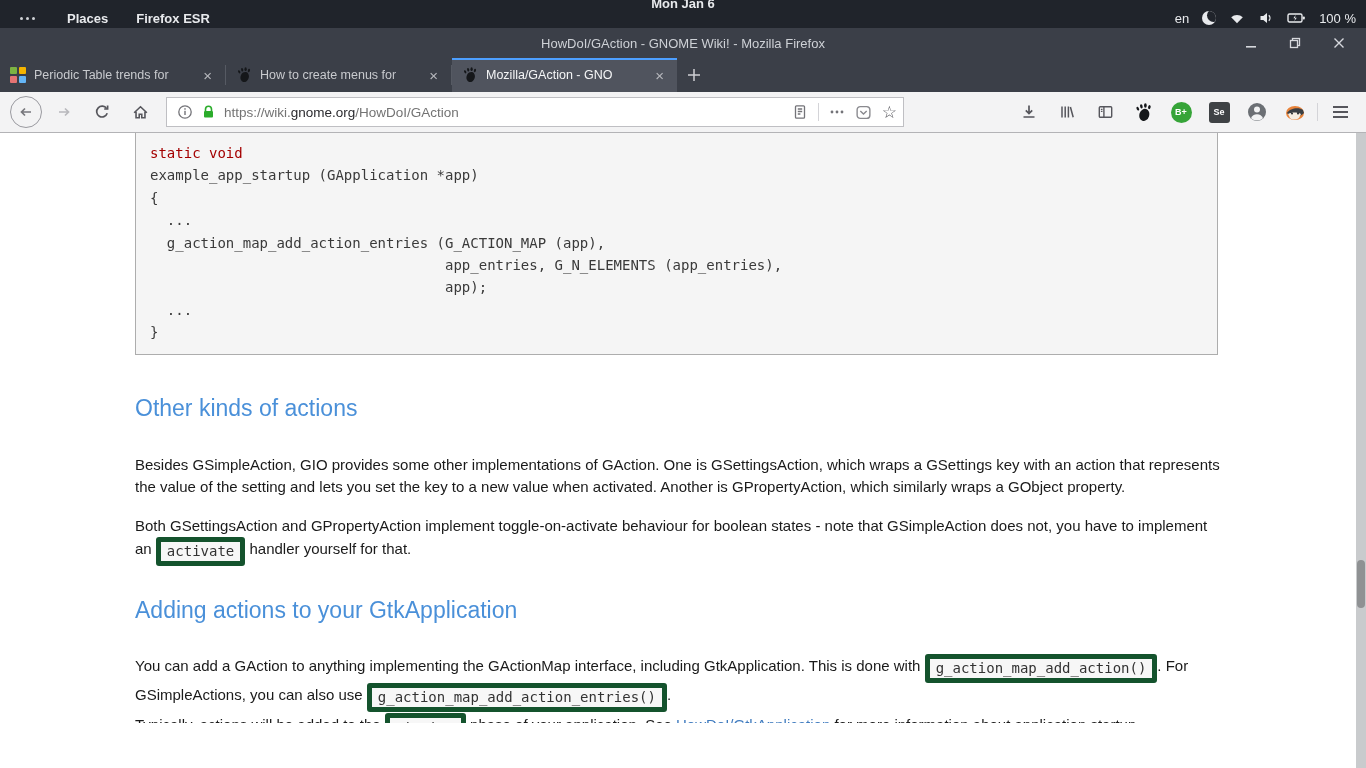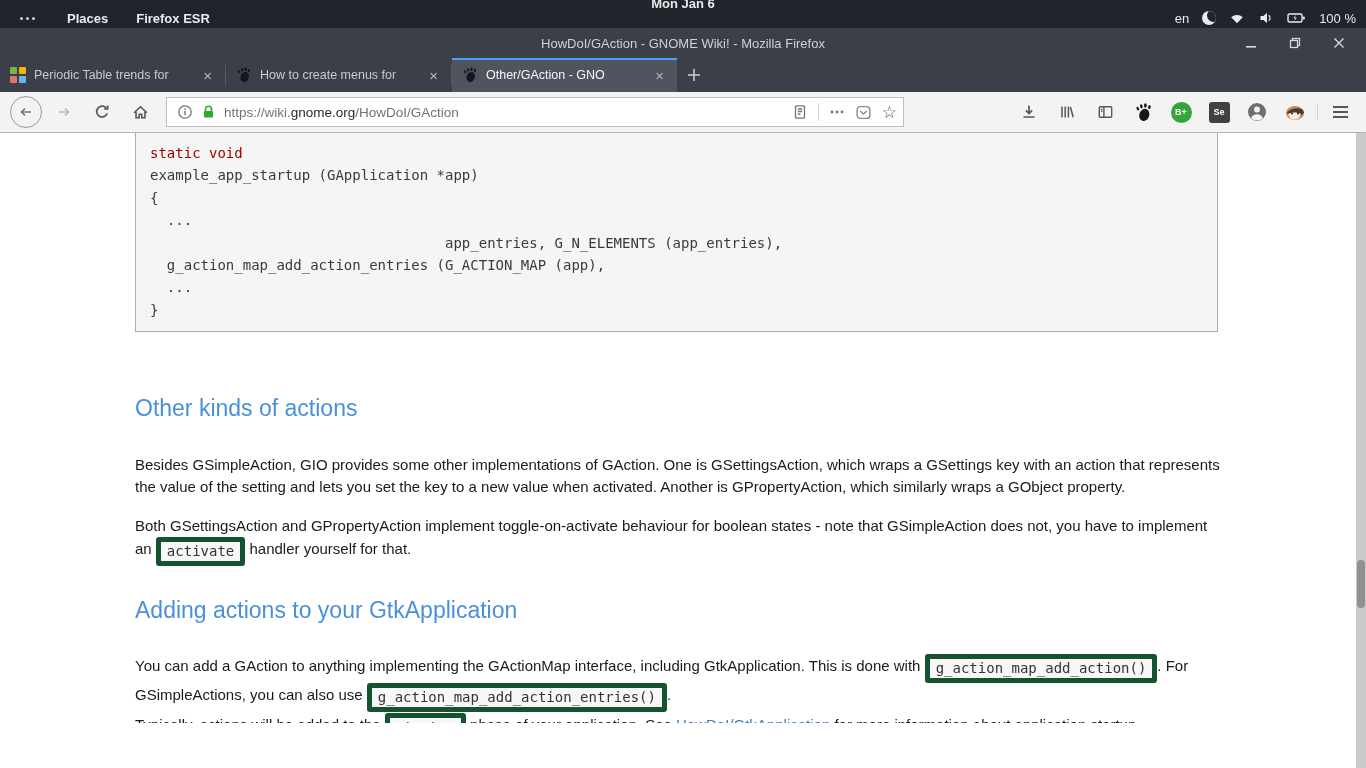--- a/index.html
+++ b/index.html
@@ -190,21 +190,21 @@
   </div>
   <span class="tab-sep"></span>
   <div class="tab active">
     <svg class="favicon" viewBox="0 0 24 24" fill="#15171a">
         <ellipse cx="13" cy="15" rx="6.2" ry="7.8" transform="rotate(18 13 15)"></ellipse>
         <ellipse cx="4.8" cy="7.2" rx="1.5" ry="2.5" transform="rotate(-28 4.8 7.2)"></ellipse>
         <ellipse cx="9.3" cy="4.2" rx="1.6" ry="2.7" transform="rotate(-12 9.3 4.2)"></ellipse>
         <ellipse cx="14.4" cy="3.2" rx="1.7" ry="2.8"></ellipse>
         <ellipse cx="19.4" cy="5.2" rx="1.6" ry="2.6" transform="rotate(15 19.4 5.2)"></ellipse>
       </svg>
-    <span class="tab-title">Other/GAction - GNO</span>
+    <span class="tab-title">Mozilla/GAction - GNO</span>
     <span class="tab-close">×</span>
   </div>
   <span class="newtab">
     <svg width="14" height="14" viewBox="0 0 14 14" stroke="#cfd0d4" stroke-width="1.5">
         <path d="M7 1v12M1 7h12"></path>
       </svg>
   </span>
 </div>
 
 <div class="navbar">
@@ -318,21 +318,21 @@
       </span>
   </span>
 </div>
 
 <div class="viewport">
   <div class="page-inner">
 
 
     <div class="page">
 
-      <div class="codeblock"><div class="kw">static void</div><div>example_app_startup (GApplication *app)</div><div>{</div><div>  ...</div><div>                                   app_entries, G_N_ELEMENTS (app_entries),</div><div>  g_action_map_add_action_entries (G_ACTION_MAP (app),</div><div>  ...</div><div>}</div></div>
+      <div class="codeblock"><div class="kw">static void</div><div>example_app_startup (GApplication *app)</div><div>{</div><div>  ...</div><div>  g_action_map_add_action_entries (G_ACTION_MAP (app),</div><div>                                   app_entries, G_N_ELEMENTS (app_entries),</div><div>                                   app);</div><div>  ...</div><div>}</div></div>
 
       <div class="h2 one">Other kinds of actions</div>
 
       <p class="para p1">Besides GSimpleAction, GIO provides some other implementations of GAction. One is GSettingsAction, which wraps a GSettings key with an action that represents the value of the setting and lets you set the key to a new value when activated. Another is GPropertyAction, which similarly wraps a GObject property.</p>
 
       <p class="para p2"><span>Both GSettingsAction and GPropertyAction implement toggle-on-activate behaviour for boolean states - note that GSimpleAction does not, you have to implement an </span><span class="chip">activate</span><span> handler yourself for that.</span></p>
 
       <div class="h2 two">Adding actions to your GtkApplication</div>
 
       <p class="para p3"><span>You can add a GAction to anything implementing the GActionMap interface, including GtkApplication. This is done with </span><span class="chip">g_action_map_add_action()</span><span>. For GSimpleActions, you can also use </span><span class="chip">g_action_map_add_action_entries()</span><span>.</span></p>

